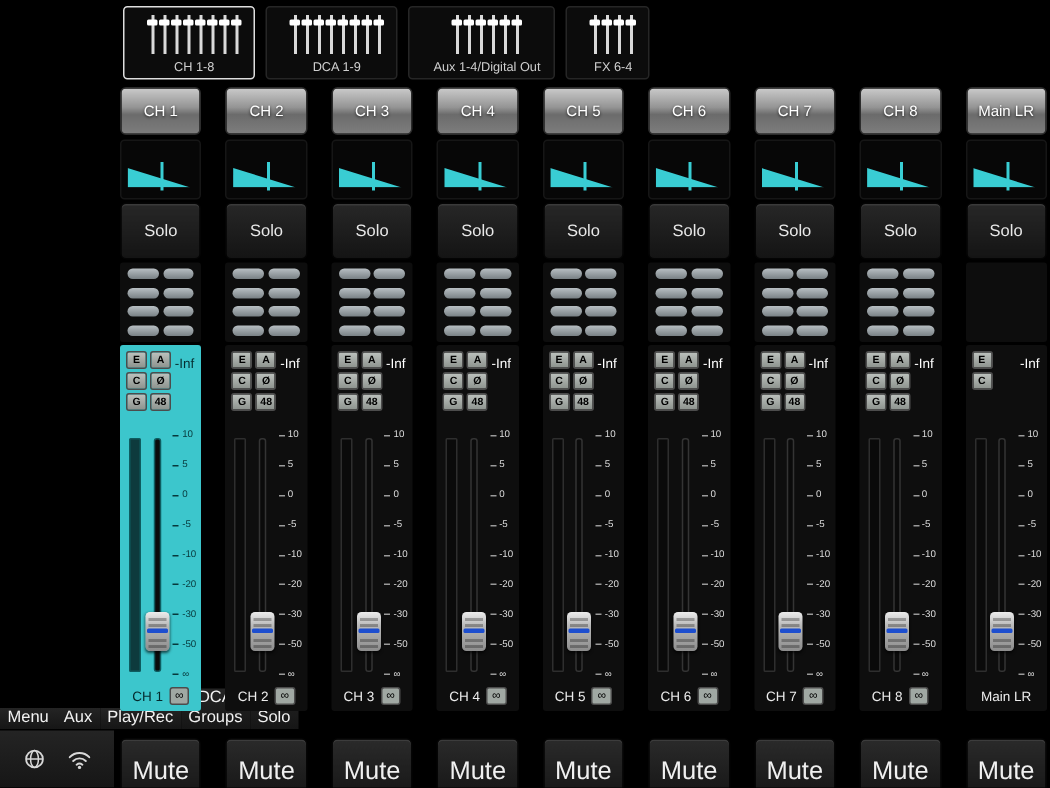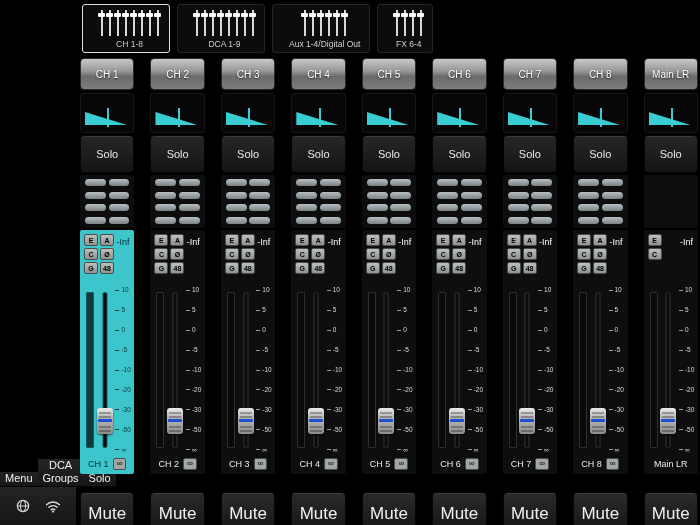--- a/index.html
+++ b/index.html
@@ -104,20 +104,22 @@
         color:#f0f0f0;font-size:17px;display:flex;align-items:center;justify-content:center;cursor:pointer;}
 </style>
 </head>
 <body>
 
 <div class="app">
 
   <aside class="sidebar">
     <div class="sb-nav">
         <div class="sb-btn">Menu</div>
+        <div class="sb-btn">Aux</div>
+        <div class="sb-btn">Play/Rec</div>
         <div class="sb-btn">DCA Groups</div>
         <div class="sb-btn">FX Solo</div>
       </div>
     <div class="sb-foot">
       <span>
         <svg width="14" height="14" viewBox="0 0 14 14">
           <circle cx="7" cy="7" r="5.6" fill="none" stroke="#d8d8d8" stroke-width="1.2"></circle>
           <ellipse cx="7" cy="7" rx="2.6" ry="5.6" fill="none" stroke="#d8d8d8" stroke-width="1"></ellipse>
           <line x1="1.4" y1="7" x2="12.6" y2="7" stroke="#d8d8d8" stroke-width="1"></line>
         </svg>

